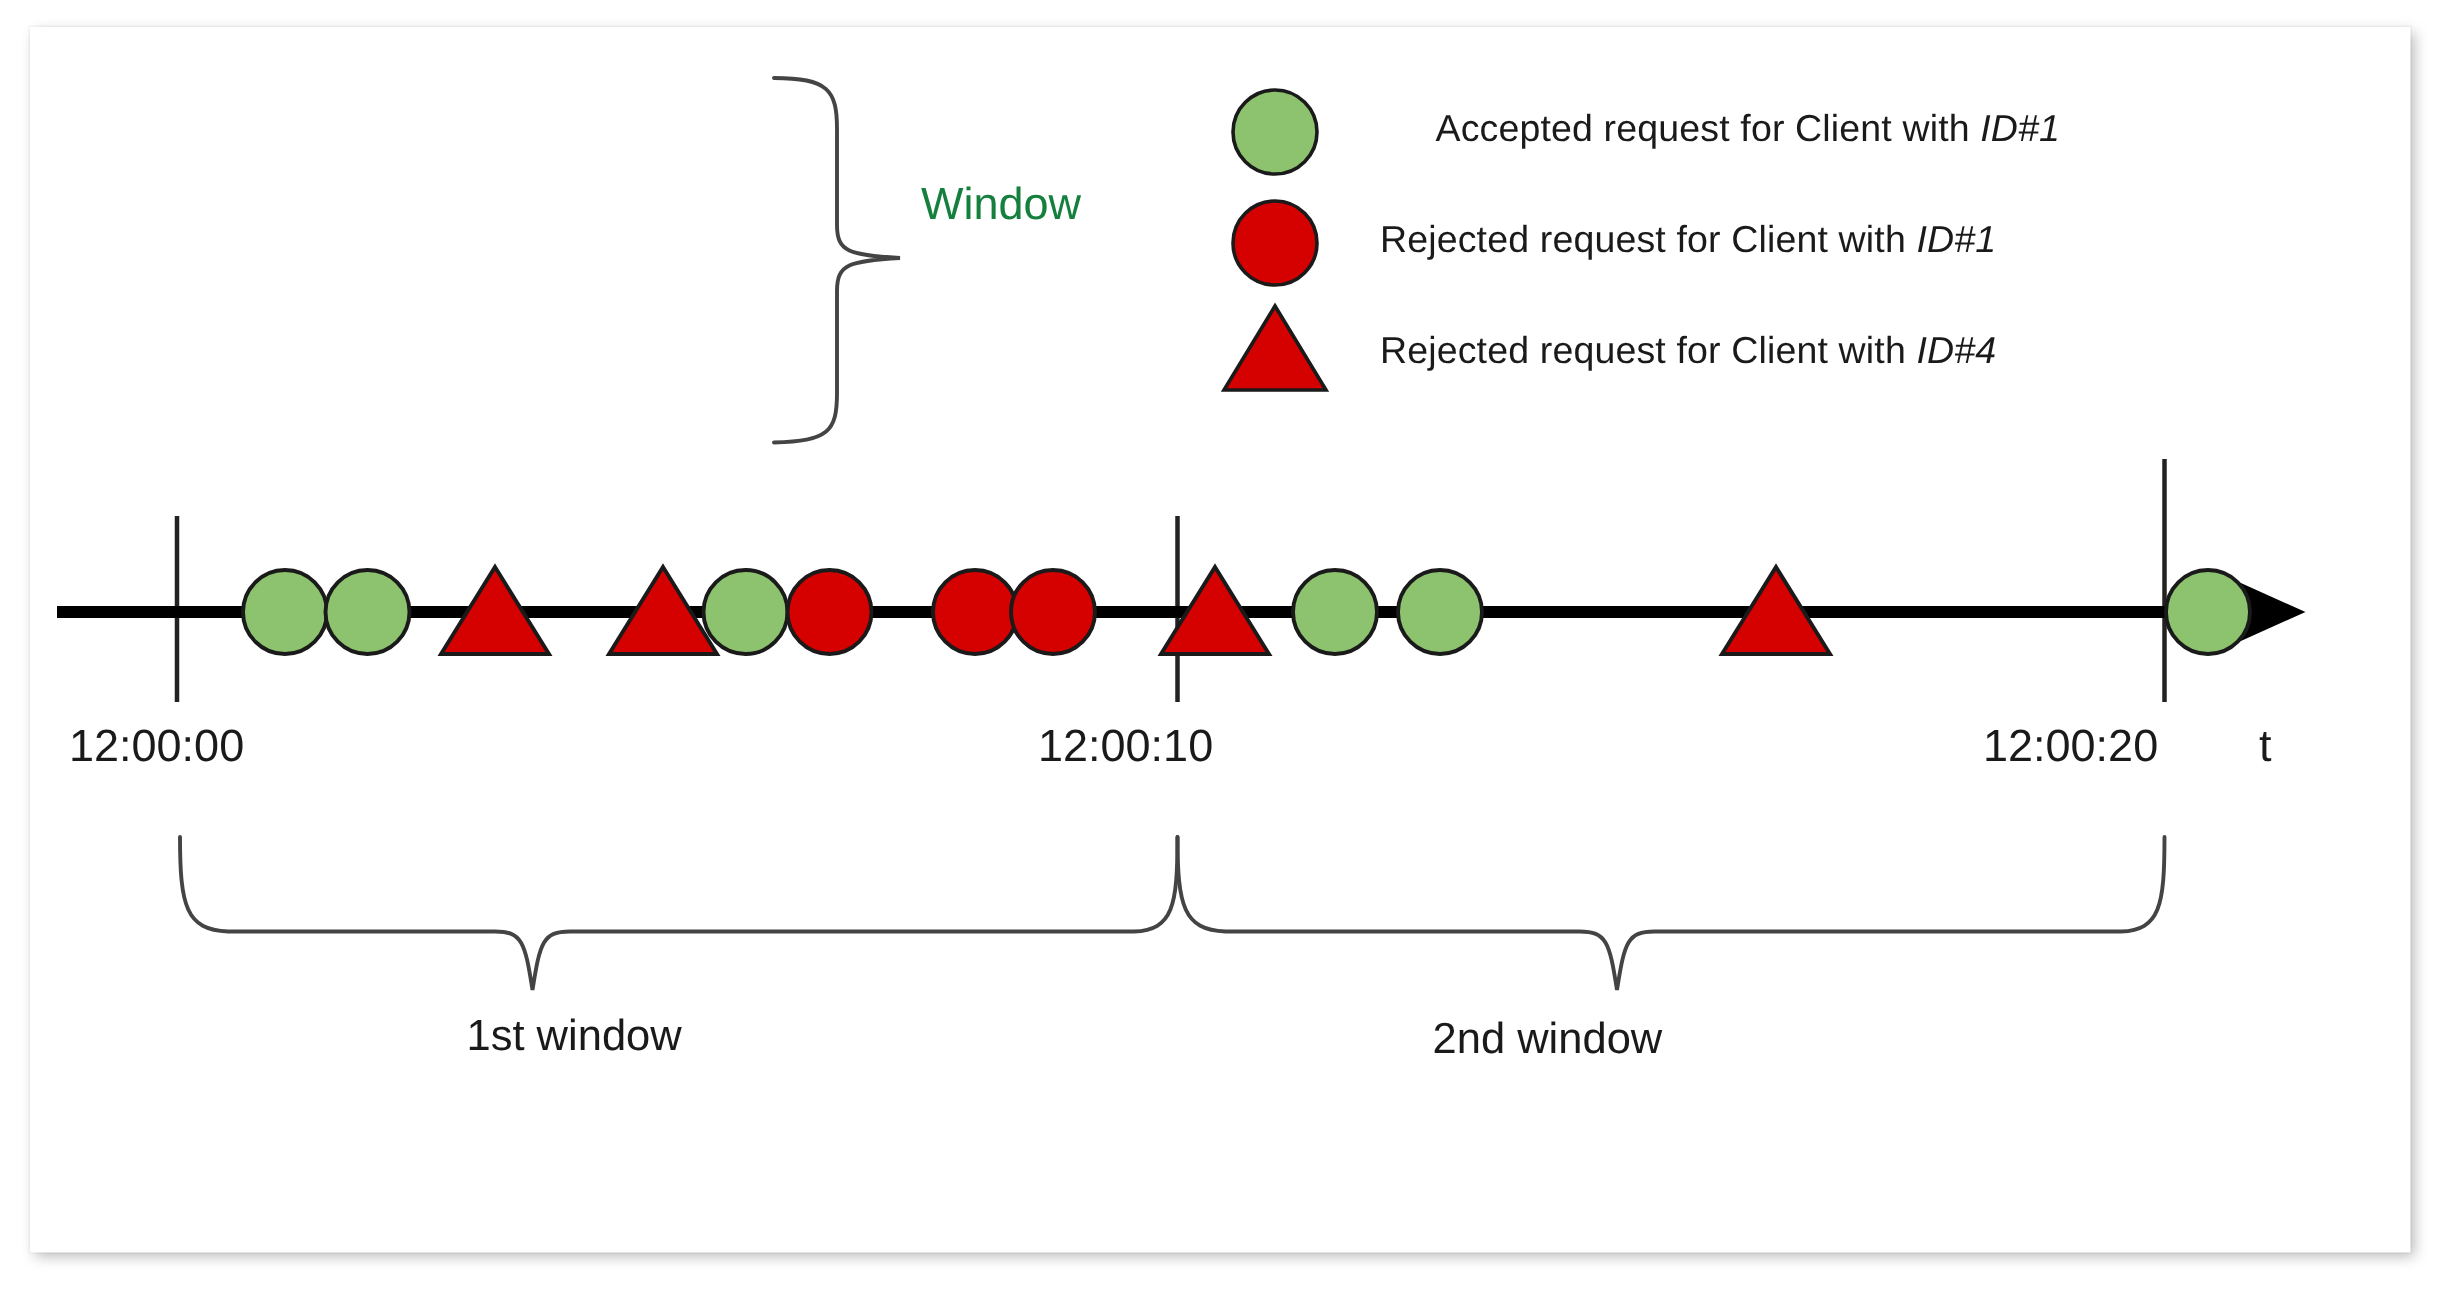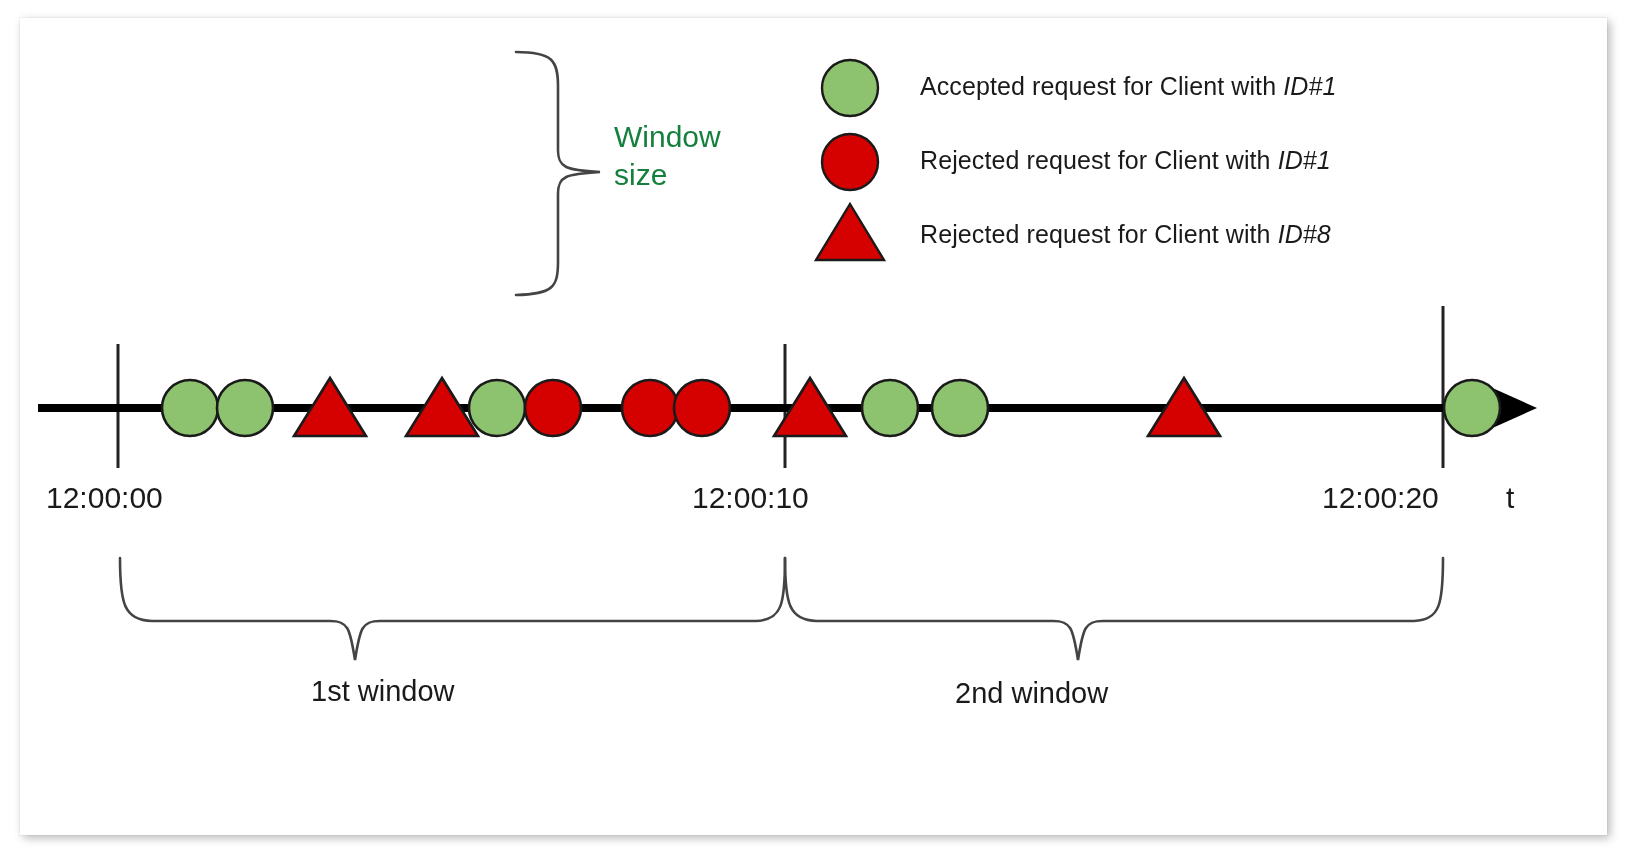--- a/index.html
+++ b/index.html
@@ -86,48 +86,47 @@
                C 552 52, 558 60, 558 86
                L 558 150
                C 558 168, 566 170, 600 172
                C 566 174, 558 176, 558 194
                L 558 262
                C 558 288, 552 294, 516 295" fill="none" stroke="#444444" stroke-width="2.6" stroke-linecap="round"></path>
     </g>
     <foreignObject x="614" y="118" width="230" height="110">
       <div xmlns="http://www.w3.org/1999/xhtml" class="brace-label" style="position:static;">
         <div>Window</div>
-        <div>size</div>
       </div>
     </foreignObject>
 
     <g>
 
       <circle cx="850" cy="88" r="28" fill="#8DC26F" stroke="#1a1a1a" stroke-width="2.4"></circle>
 
       <circle cx="850" cy="162" r="28" fill="#D50000" stroke="#1a1a1a" stroke-width="2.4"></circle>
 
       <polygon points="850,204 884,260 816,260" fill="#D50000" stroke="#1a1a1a" stroke-width="2.4"></polygon>
     </g>
 
     <foreignObject x="920" y="72" width="620" height="36">
-      <div xmlns="http://www.w3.org/1999/xhtml" class="legend-label" style="position:static;">
+      <div xmlns="http://www.w3.org/1999/xhtml" class="legend-label" style="position:static;margin-left:37px;">
         <span>Accepted request for Client with </span><span class="em">ID#1</span>
       </div>
     </foreignObject>
 
     <foreignObject x="920" y="146" width="620" height="36">
       <div xmlns="http://www.w3.org/1999/xhtml" class="legend-label" style="position:static;">
         <span>Rejected request for Client with </span><span class="em">ID#1</span>
       </div>
     </foreignObject>
 
     <foreignObject x="920" y="220" width="620" height="36">
       <div xmlns="http://www.w3.org/1999/xhtml" class="legend-label" style="position:static;">
-        <span>Rejected request for Client with </span><span class="em">ID#8</span>
+        <span>Rejected request for Client with </span><span class="em">ID#4</span>
       </div>
     </foreignObject>
 
     <g>
       <line x1="118" y1="344" x2="118" y2="468" stroke="#222222" stroke-width="3"></line>
       <line x1="785" y1="344" x2="785" y2="468" stroke="#222222" stroke-width="3"></line>
       <line x1="1443" y1="306" x2="1443" y2="468" stroke="#222222" stroke-width="3"></line>
     </g>
 
     <g>

